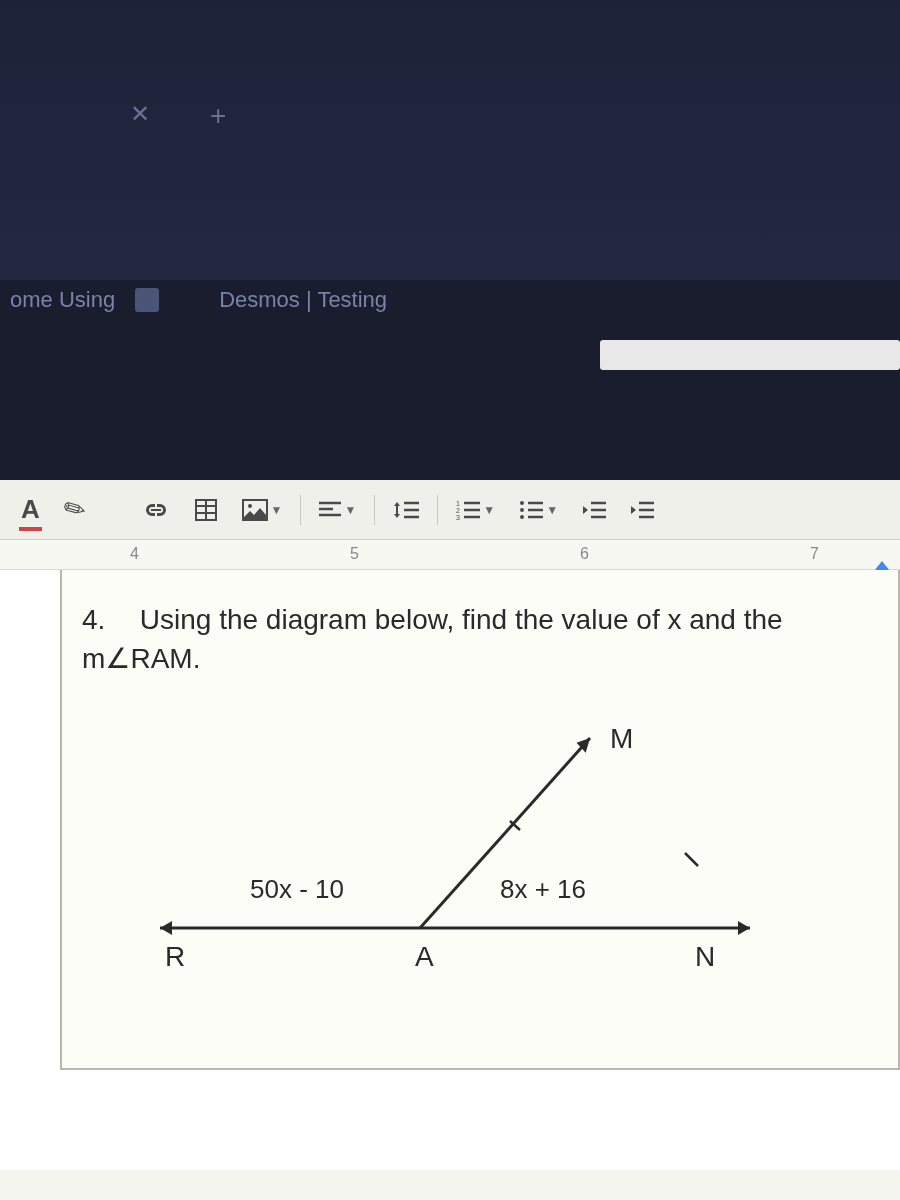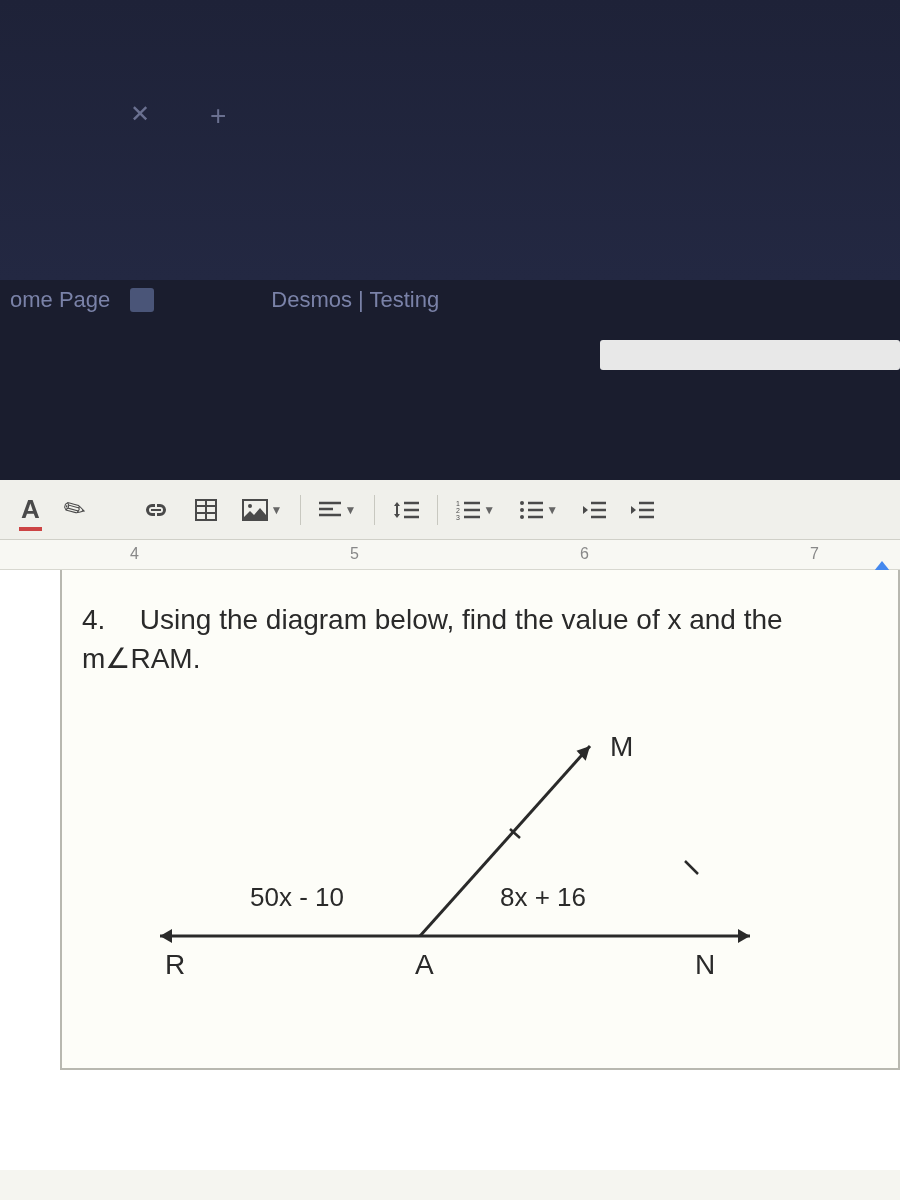--- a/index.html
+++ b/index.html
@@ -181,21 +181,21 @@
       padding: 30px 20px 40px 20px;
       min-height: 500px;
       background: #fdfdf8;
     }
     
     .question-text {
       font-family: 'Arial', sans-serif;
       font-size: 28px;
       color: #2a2a2a;
       line-height: 1.4;
-      margin-bottom: 28px;
+      margin-bottom: 20px;
     }
     
     .question-num {
       display: inline-block;
       width: 50px;
     }
     
     .diagram-container {
       position: relative;
       width: 100%;
@@ -231,26 +231,26 @@
 
 <div class="browser-top">
   <div class="tab-controls">
     <span class="close-x">✕</span>
     <span class="plus-icon">+</span>
   </div>
 </div>
 
 <div class="bookmarks-bar">
   <div class="bookmark-item">
-    <span>ome Page</span>
+    <span>ome Using</span>
   </div>
   <div class="bookmark-item">
     <span class="fav-icon"></span>
   </div>
-  <div class="bookmark-item" style="margin-left:97px">
+  <div class="bookmark-item" style="margin-left:40px">
     <span>Desmos | Testing</span>
   </div>
 </div>
 
 <div class="address-bar"></div>
 
 <div class="page-indicator">2</div>
 
 <div class="doc-area">
 

